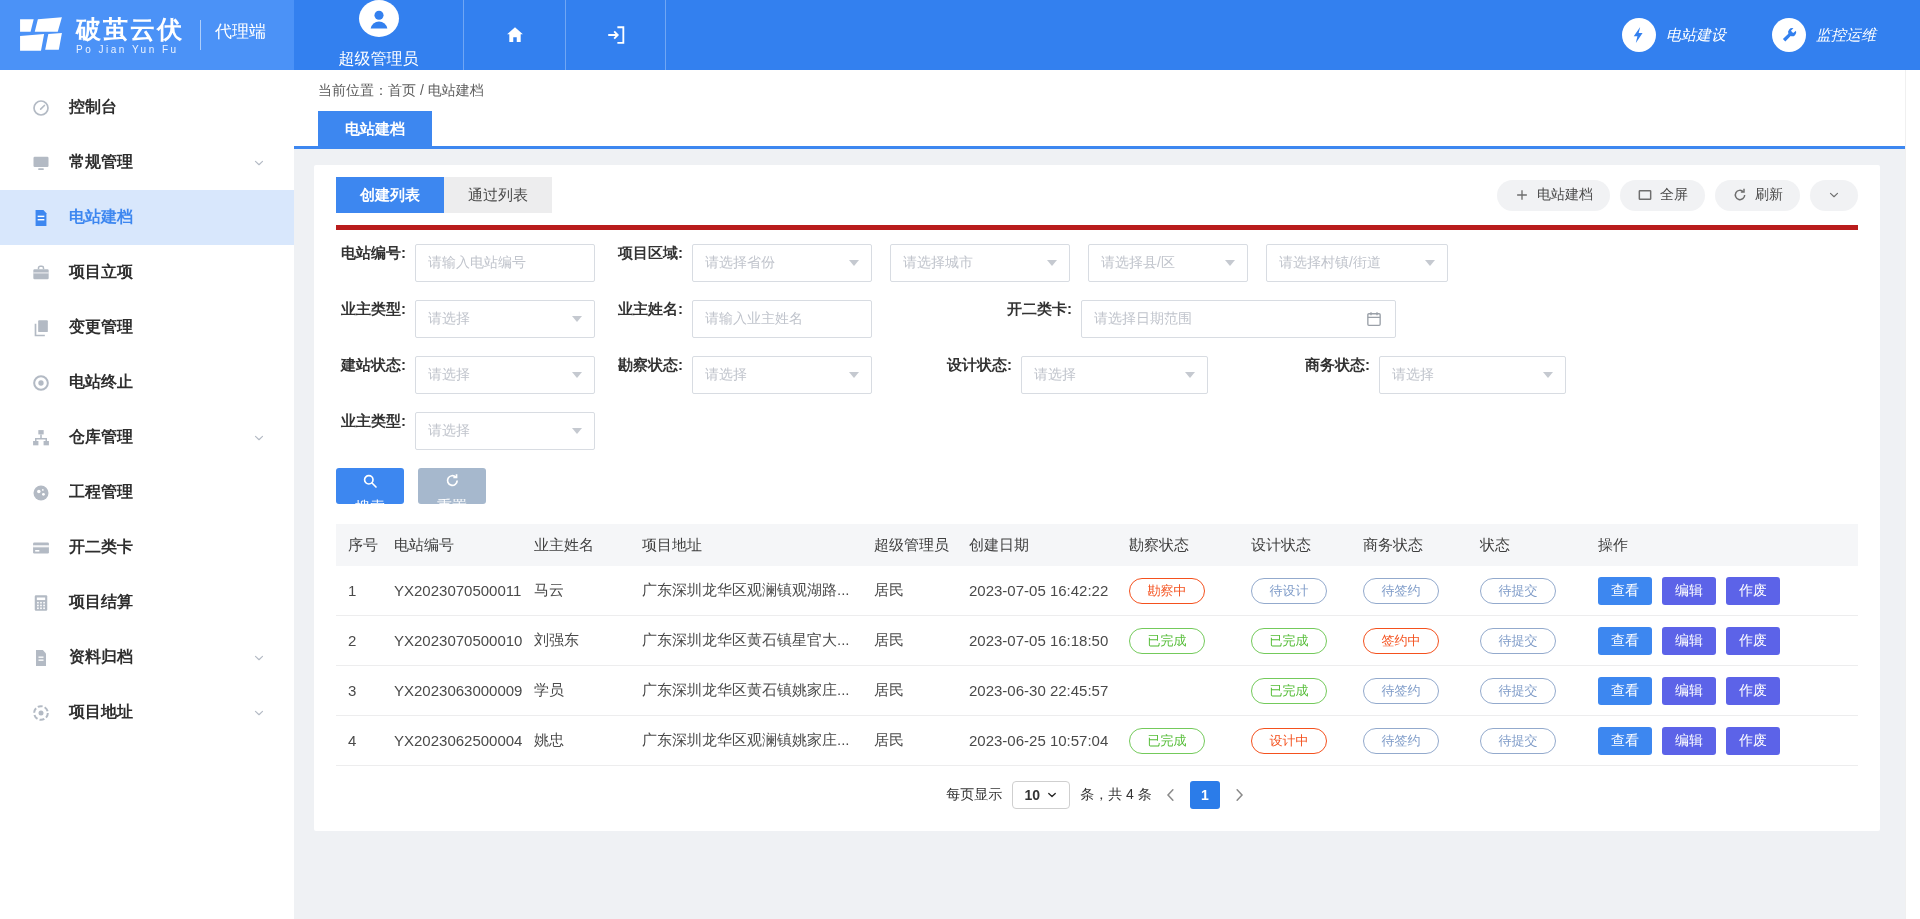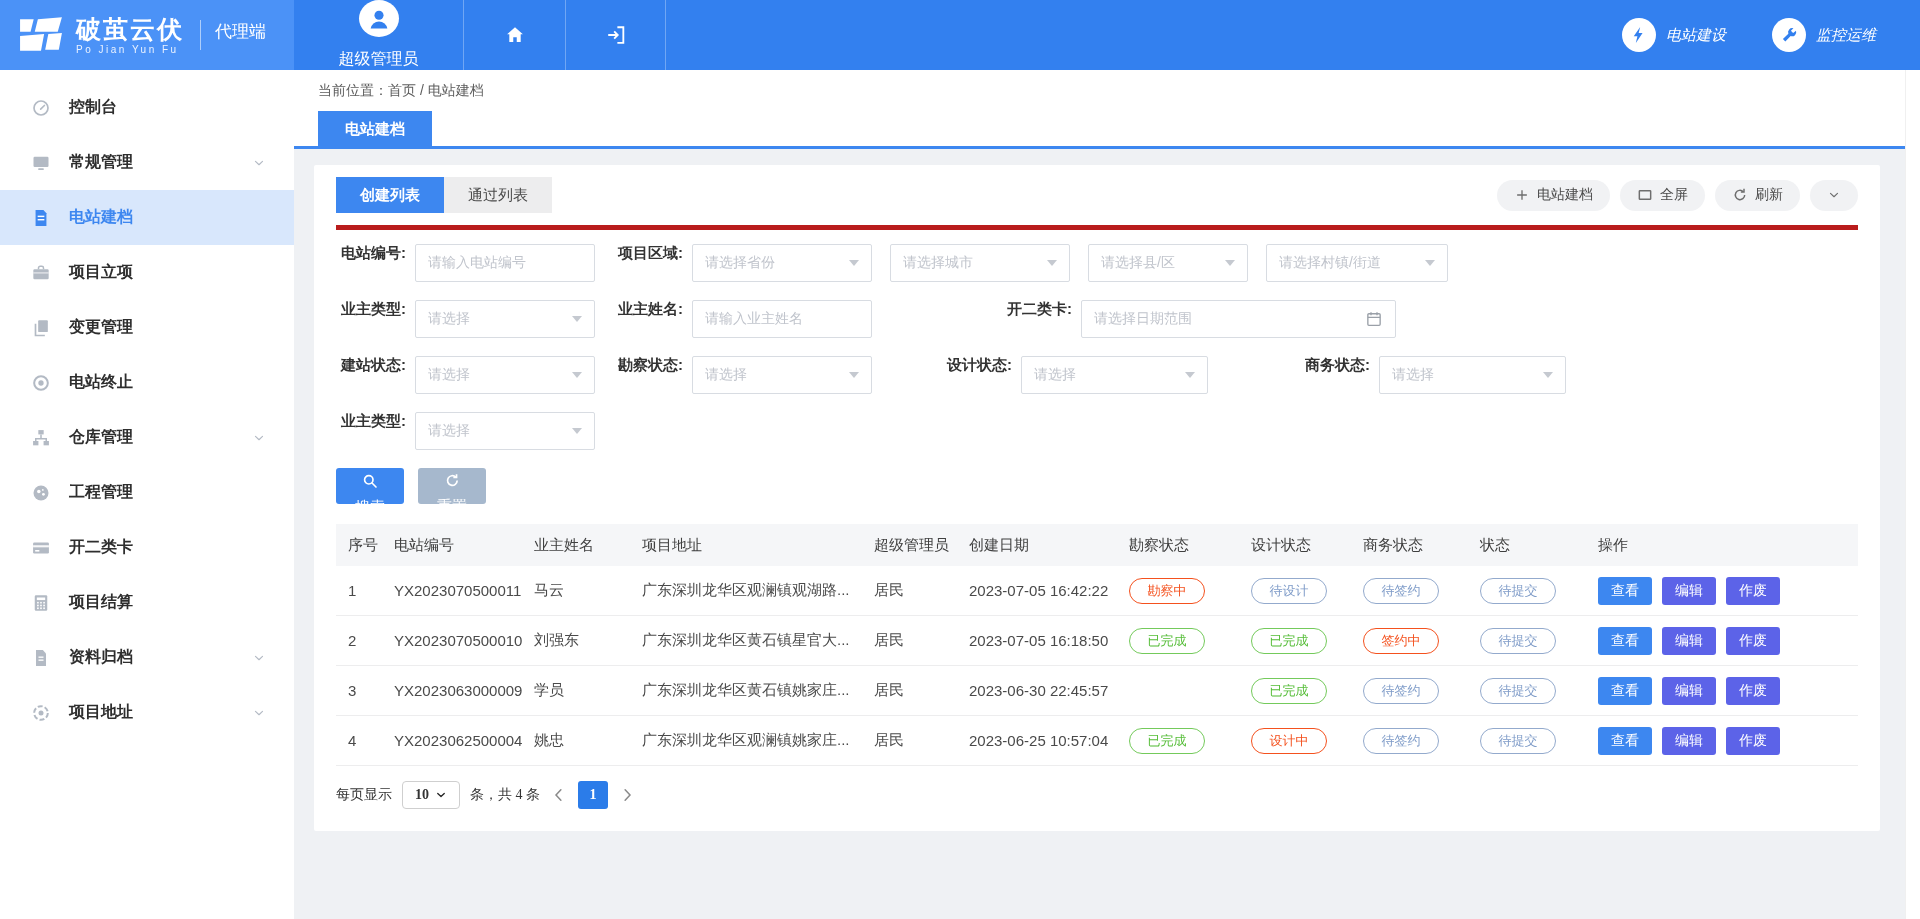--- a/index.html
+++ b/index.html
@@ -67,21 +67,21 @@
   .cell { padding-left:12px; white-space:nowrap; overflow:hidden; flex:none; }
   .cell.grow { flex:1; }
   .pill { display:inline-block; min-width:76px; text-align:center; line-height:24px; border-radius:14px; font-size:13px; border:1px solid; background:#fff; }
   .p-prog { color:#f4511e; border-color:#f4511e; }
   .p-done { color:#55bd37; border-color:#74ca5b; }
   .p-pend { color:#7e9bc8; border-color:#93aacd; }
   .abtn { width:54px; height:28px; border:none; border-radius:3px; color:#fff; font-size:14px; margin-right:10px; cursor:pointer; }
   .a-view { background:#3d87f0; }
   .a-edit, .a-void { background:#5c63e8; }
 
-  .pager { display:flex; justify-content:flex-start; align-items:center; margin-top:15px; gap:10px; font-size:14px; color:#333;font-family:Liberation Serif, serif; }
+  .pager { display:flex; justify-content:center; align-items:center; margin-top:15px; gap:10px; font-size:14px; color:#333; }
   .psel { width:58px; height:28px; border:1px solid #cfcfcf; border-radius:4px; display:flex; align-items:center; justify-content:center; gap:6px; font-weight:700; cursor:pointer; background:#fff; }
   .psel .icn { color:#222; }
   .pchev { color:#8a8a8a; cursor:pointer; display:flex; align-items:center; }
   .pcur { width:30px; height:28px; background:#2b7ce9; color:#fff; display:flex; align-items:center; justify-content:center; border-radius:3px; font-weight:700; cursor:pointer; }
 
   .scroll-track { position:absolute; top:70px; right:0; bottom:0; width:15px; background:#fff; border-left:1px solid #f0f0f0; z-index:6; }
 </style>
 </head>
 <body>
 

